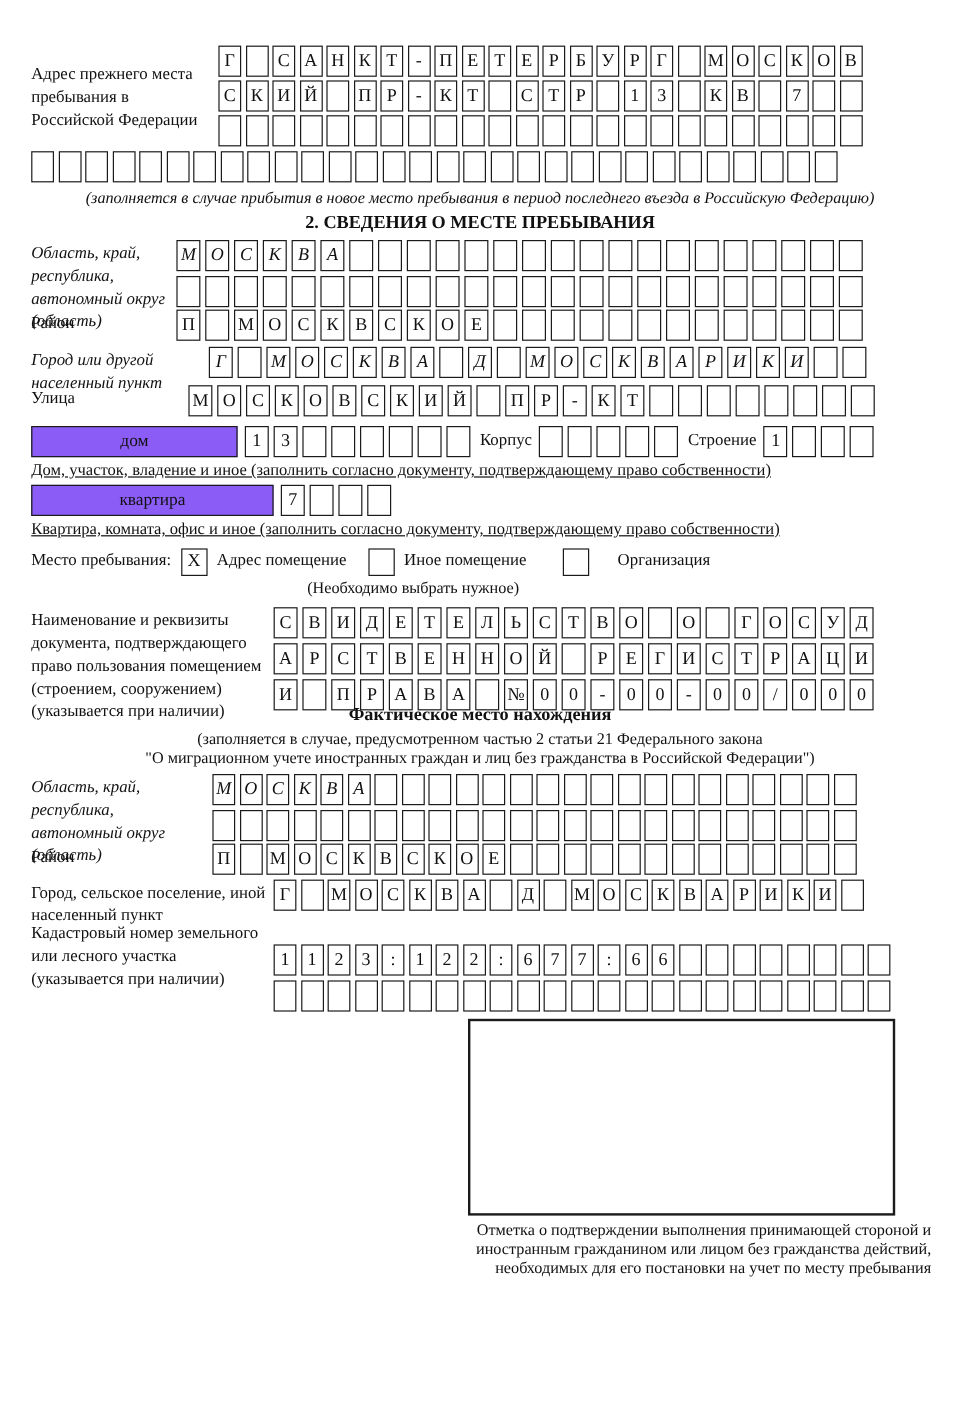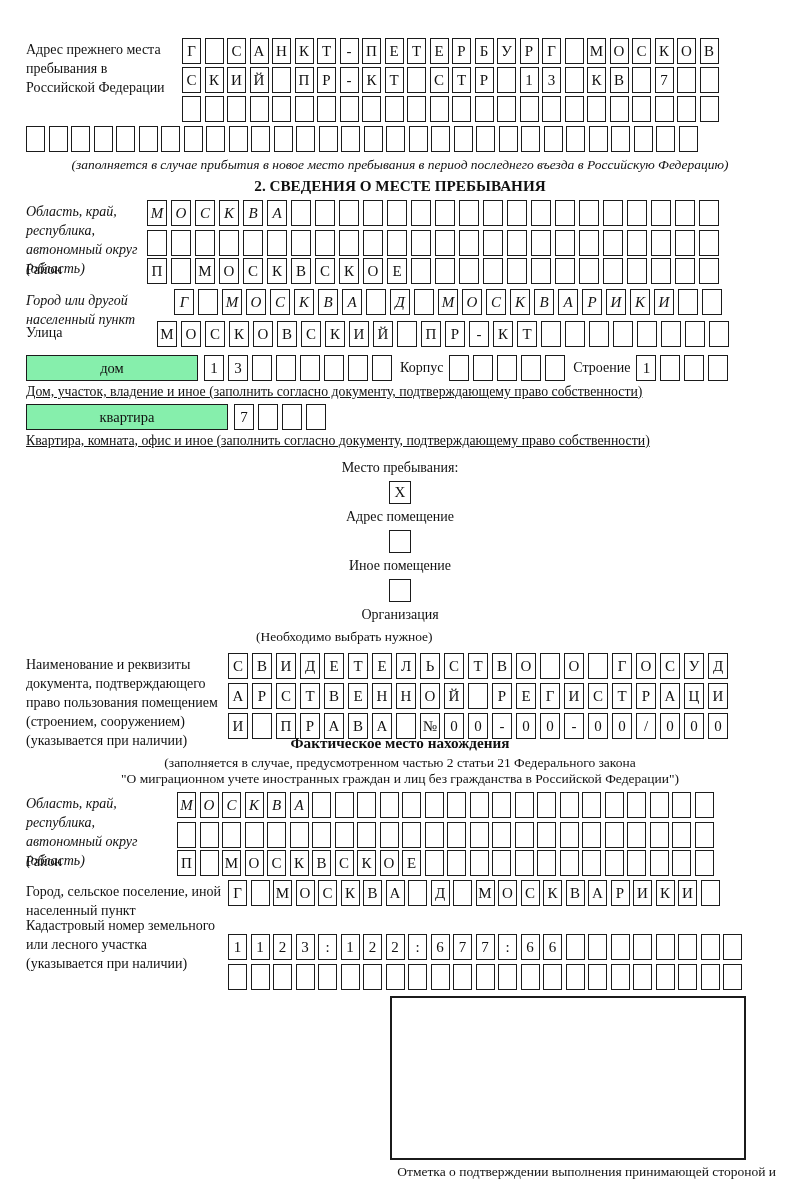--- a/index.html
+++ b/index.html
@@ -13,40 +13,40 @@
   .cells{display:flex;gap:4px;flex-wrap:nowrap;}
   .cells .cell{width:18px;height:24px;border:1.5px solid #1b1b1b;box-sizing:content-box;
     display:flex;align-items:center;justify-content:center;
     font-size:15px;font-family:"Liberation Serif","DejaVu Serif",serif;background:#fff;}
   .cells.n{gap:3.5px;}
   .cells.n .cell{width:17px;}
   .center{text-align:center;}
   .note{font-size:13.5px;line-height:16px;}
   .h-bold{font-size:15.2px;font-weight:bold;line-height:18px;}
   .widebox{border:1.5px solid #1b1b1b;height:24px;display:flex;align-items:center;
-    justify-content:center;font-size:14.5px;background:#86efac;box-sizing:content-box;}
+    justify-content:center;font-size:14.5px;background:#8b5cf6;box-sizing:content-box;}
   .inline-lbl{font-size:14px;line-height:26px;white-space:nowrap;}
   .checkbox{width:20px;height:21px;border:1.5px solid #1b1b1b;display:inline-flex;
     align-items:center;justify-content:center;font-size:15px;background:#fff;}
   .caption{font-size:13.8px;line-height:16px;margin-top:3px;text-decoration:underline;}
   .stampbox{width:352px;height:160px;border:2px solid #1b1b1b;margin-left:364px;background:#fff;}
   .stampcap{width:420px;margin-left:330px;text-align:right;font-size:13.5px;line-height:16px;margin-top:4px;}
   
   .w-top{width:150px;} .w-obl{width:115px;} .w-gor{width:142px;} .w-ul{width:125px;}
   .w-doc{width:196px;} .w-fobl{width:145px;} .w-fgor{width:196px;}
-  .mt3{margin-top:3px;} .mt4{margin-top:4px;} .mt5{margin-top:5px;font-style:italic;} .mt6{margin-top:6px;flex-direction:column;} .mt8{margin-top:8px;}
+  .mt3{margin-top:3px;} .mt4{margin-top:4px;} .mt5{margin-top:5px;font-style:italic;} .mt6{margin-top:6px;} .mt8{margin-top:8px;}
   .gap6{width:6px;flex:0 0 auto;} .gap8{width:8px;flex:0 0 auto;}
 </style>
 </head>
 <body>
 
 <div class="page">
 
 
-  <div class="sec" style="margin-top:18px;">
+  <div class="sec" style="margin-top:18px;align-items:center;">
     <div class="lbl w-top">Адрес прежнего места пребывания в Российской Федерации</div>
     <div class="gap6"></div>
     <div class="cellcol">
       <div class="cells n">
           <span class="cell">Г</span>
           <span class="cell"></span>
           <span class="cell">С</span>
           <span class="cell">А</span>
           <span class="cell">Н</span>
           <span class="cell">К</span>

